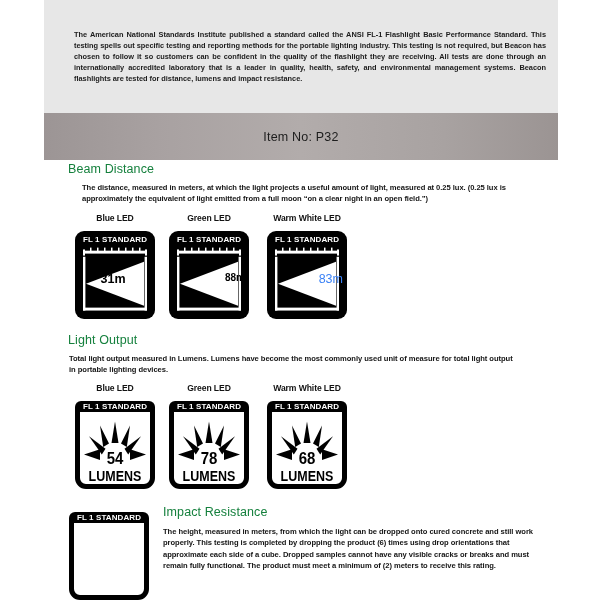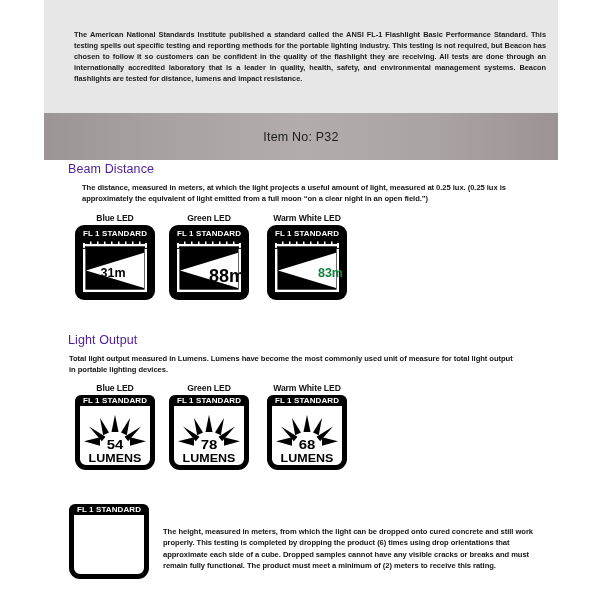--- a/index.html
+++ b/index.html
@@ -67,21 +67,21 @@
     font-size: 12.5px;
     color: #1d1d1d;
     letter-spacing: 0.2px;
     font-weight: 400;
   }
 
   
   .section-head {
     position: absolute;
     font-size: 12.5px;
-    color: #4c1d95;
+    color: #15803d;
     font-weight: 400;
     letter-spacing: 0.1px;
     white-space: nowrap;
   }
   .section-body {
     position: absolute;
     font-size: 7.6px;
     line-height: 11.4px;
     color: #151515;
     font-weight: 700;
@@ -100,22 +100,22 @@
     font-weight: 700;
     margin-bottom: 2px;
     white-space: nowrap;
     letter-spacing: -0.1px;
   }
 
   
   .fl1-badge {
     position: relative;
     width: 80px;
-    height: 75px;
-    margin: 0 auto;
+    height: 88px;
+    margin: 8px auto;
     border-radius: 9px;
     box-sizing: border-box;
   }
   .fl1-badge.dark {
     background: #000000;
   }
   .fl1-badge.light {
     background: #ffffff;
     border: 5px solid #000000;
     border-radius: 11px;
@@ -233,21 +233,21 @@
               <rect x="44" y="0.5" width="1.5" height="3"></rect>
             <rect x="51" y="0.5" width="1.5" height="3"></rect>
               <rect x="58" y="0.5" width="1.5" height="3"></rect>
           </g>
           <rect x="2" y="8" width="2.4" height="44" fill="#ffffff"></rect>
           <rect x="63.6" y="8" width="2.4" height="44" fill="#ffffff"></rect>
           <rect x="2" y="49.6" width="64" height="2.4" fill="#ffffff"></rect>
           <polygon points="5,30 63,12 63,48" fill="#ffffff"></polygon>
         </svg>
       </div>
-      <div style="position:absolute; left:0; right:4px; top:41px; text-align:right; font-size:18px; font-weight:700; color:#000000; z-index:5;">88m</div>
+      <div style="position:absolute; left:0; right:4px; top:41px; text-align:right; font-size:10px; font-weight:700; color:#000000; z-index:5;">88m</div>
     </div>
   </div>
 
   <div class="icon-col" style="left:263px; top:213px;">
     <div class="icon-col-label">Warm White LED</div>
     <div class="fl1-badge dark">
       <div class="fl1-title">FL 1 STANDARD</div>
       <div class="fl1-inner">
         <svg class="badge-svg" viewBox="0 0 68 54" preserveAspectRatio="none">
           <rect x="0" y="0" width="68" height="54" fill="#000000"></rect>
@@ -263,21 +263,21 @@
               <rect x="44" y="0.5" width="1.5" height="3"></rect>
             <rect x="51" y="0.5" width="1.5" height="3"></rect>
               <rect x="58" y="0.5" width="1.5" height="3"></rect>
           </g>
           <rect x="2" y="8" width="2.4" height="44" fill="#ffffff"></rect>
           <rect x="63.6" y="8" width="2.4" height="44" fill="#ffffff"></rect>
           <rect x="2" y="49.6" width="64" height="2.4" fill="#ffffff"></rect>
           <polygon points="5,30 63,12 63,48" fill="#ffffff"></polygon>
         </svg>
       </div>
-      <div style="position:absolute; left:0; right:4px; top:41px; text-align:right; font-size:12.5px; font-weight:700; color:#15803d; z-index:5;">83m</div>
+      <div style="position:absolute; left:0; right:4px; top:41px; text-align:right; font-size:12.5px; font-weight:400; color:#3b82f6; z-index:5;">83m</div>
     </div>
   </div>
 
   <div class="section-head" style="left:68px; top:333px;">Light Output</div>
   <div class="section-body" style="left:69px; top:353px; width:448px;">Total light output measured in Lumens. Lumens have become the most commonly used unit of measure for total light output in portable lighting devices.</div>
 
   <div class="icon-col" style="left:71px; top:383px;">
     <div class="icon-col-label">Blue LED</div>
     <div class="fl1-badge light">
       <div class="fl1-title">FL 1 STANDARD</div>
@@ -342,15 +342,18 @@
       </div>
     </div>
   </div>
 
   <div class="impact-badge-wrap">
     <div class="fl1-badge light">
       <div class="fl1-title">FL 1 STANDARD</div>
     </div>
   </div>
 
+  <div class="impact-text-block" style="top:505px;">
+    <div class="section-head" style="position:static;">Impact Resistance</div>
+  </div>
   <div class="section-body" style="left:163px; top:526px; width:388px;">The height, measured in meters, from which the light can be dropped onto cured concrete and still work properly. This testing is completed by dropping the product (6) times using drop orientations that approximate each side of a cube. Dropped samples cannot have any visible cracks or breaks and must remain fully functional. The product must meet a minimum of (2) meters to receive this rating.</div>
 
 </div>
 
 </body></html>

